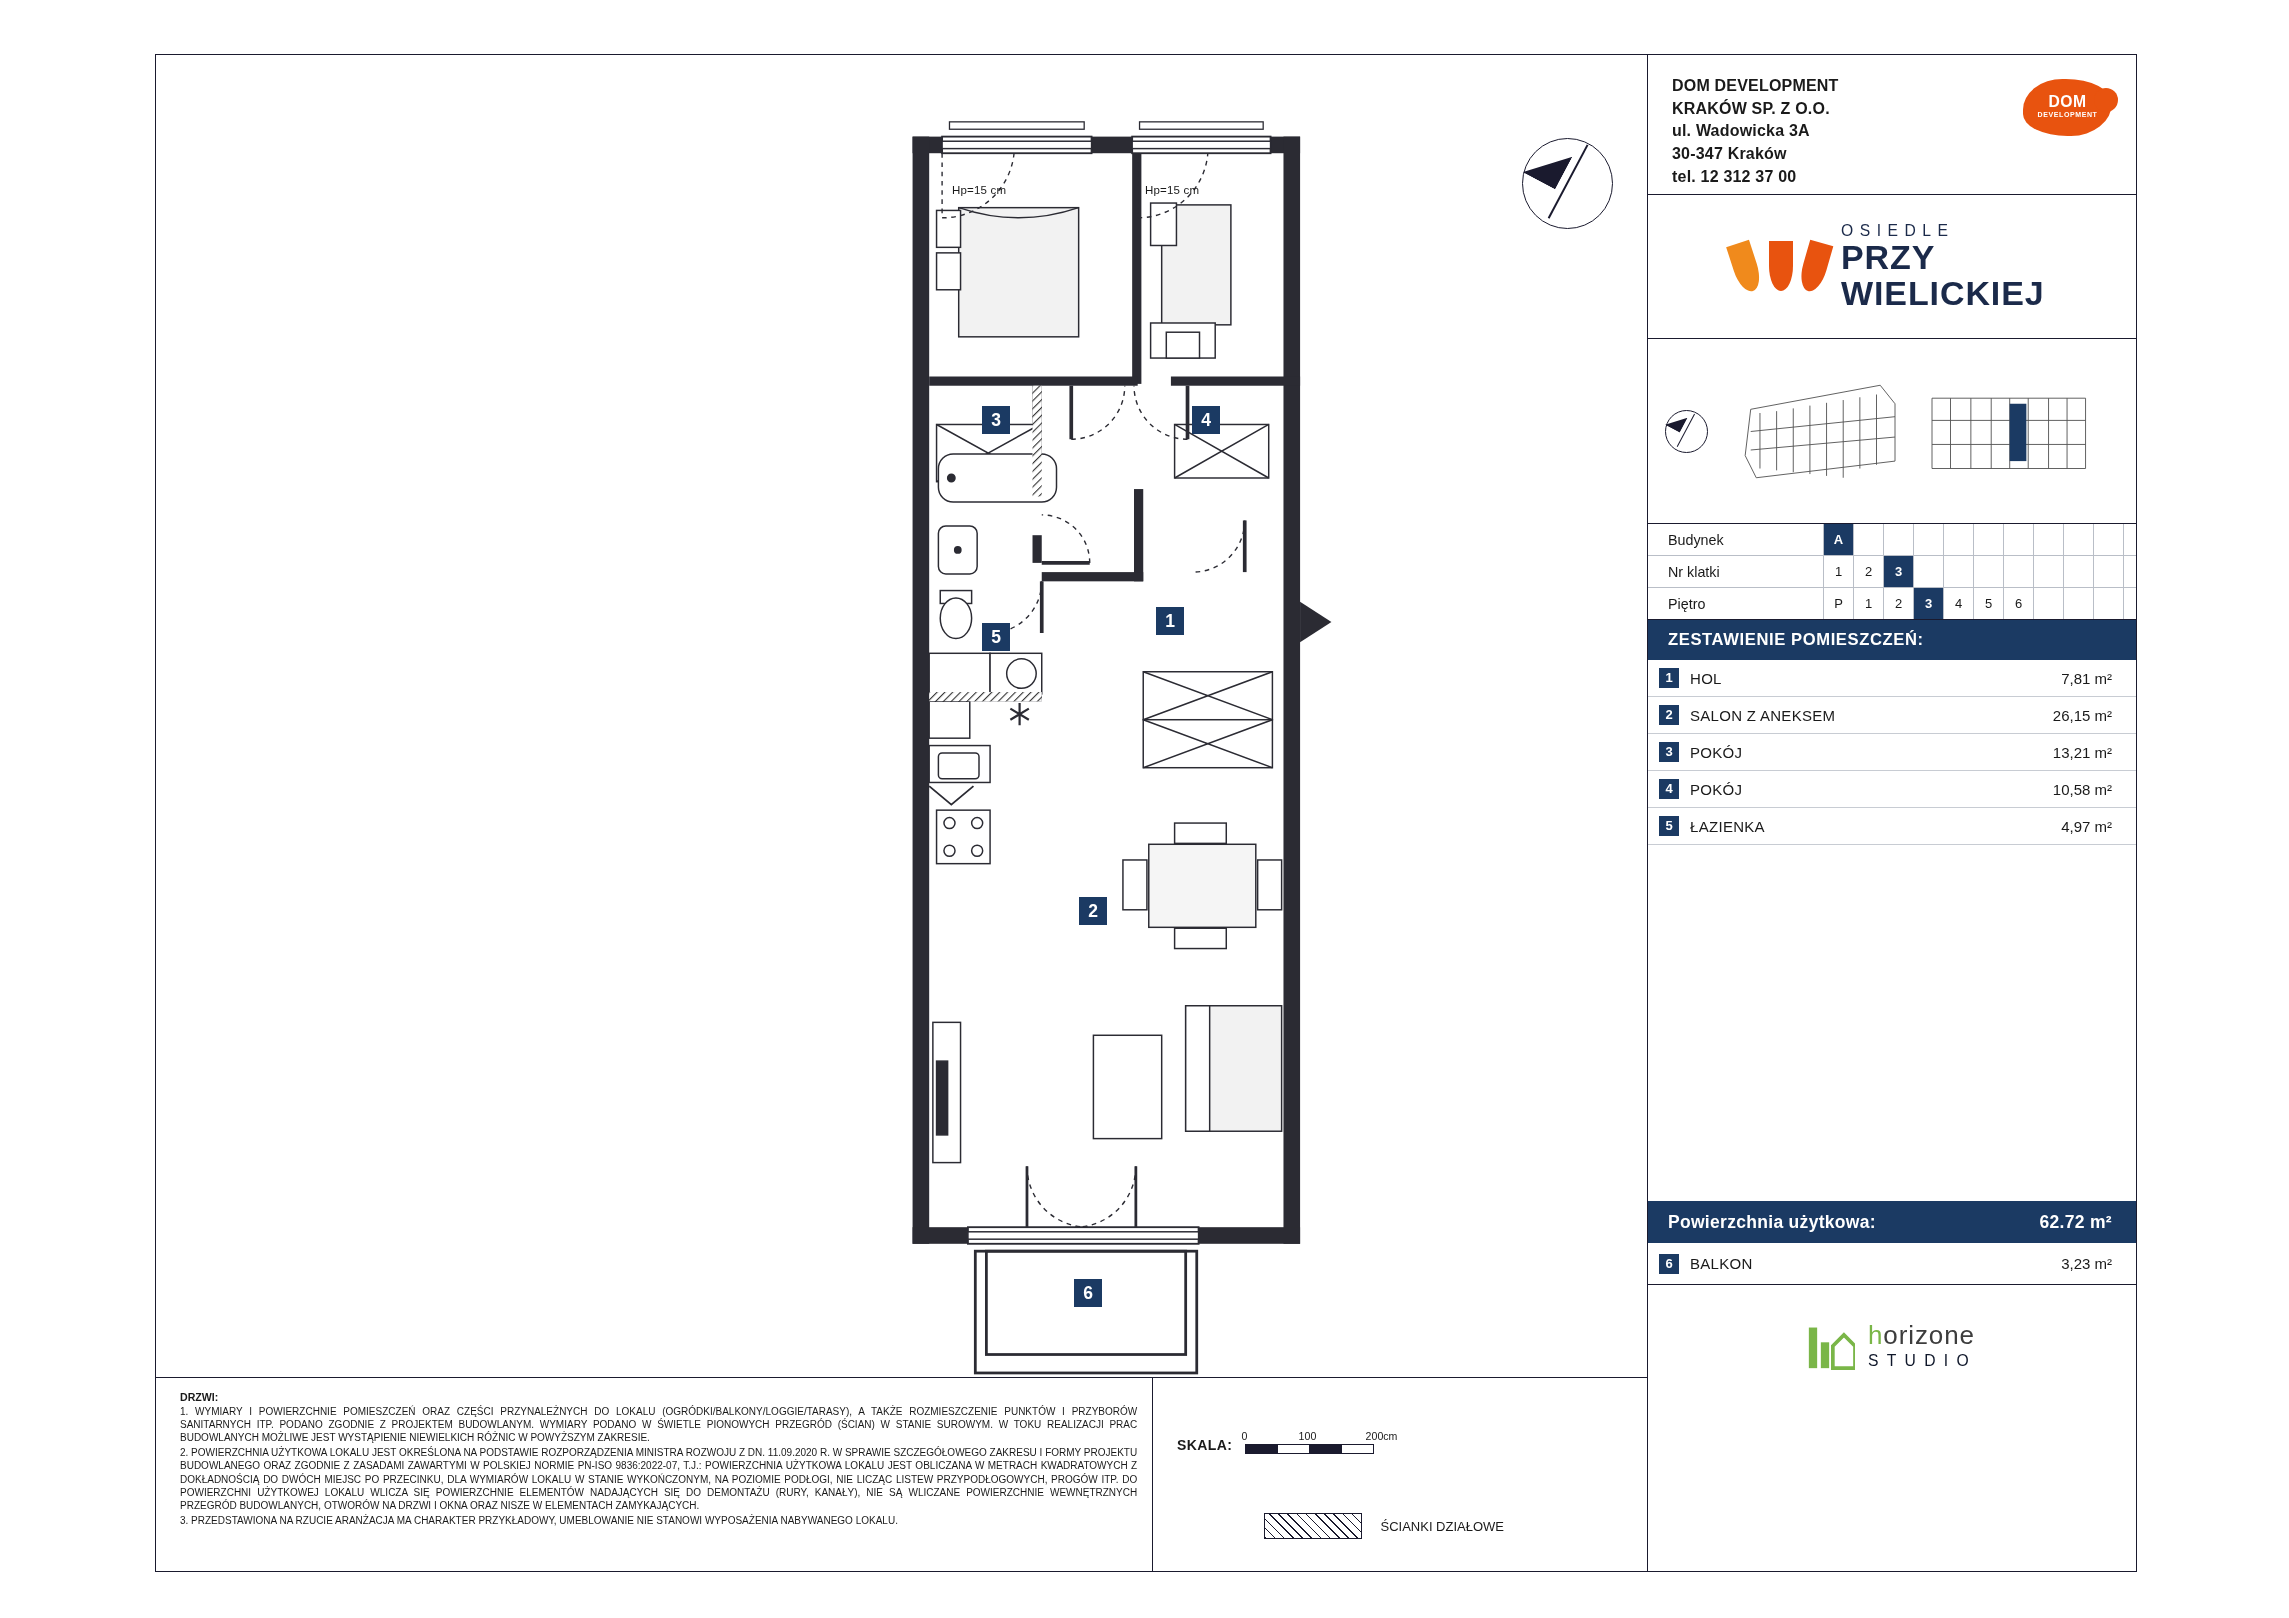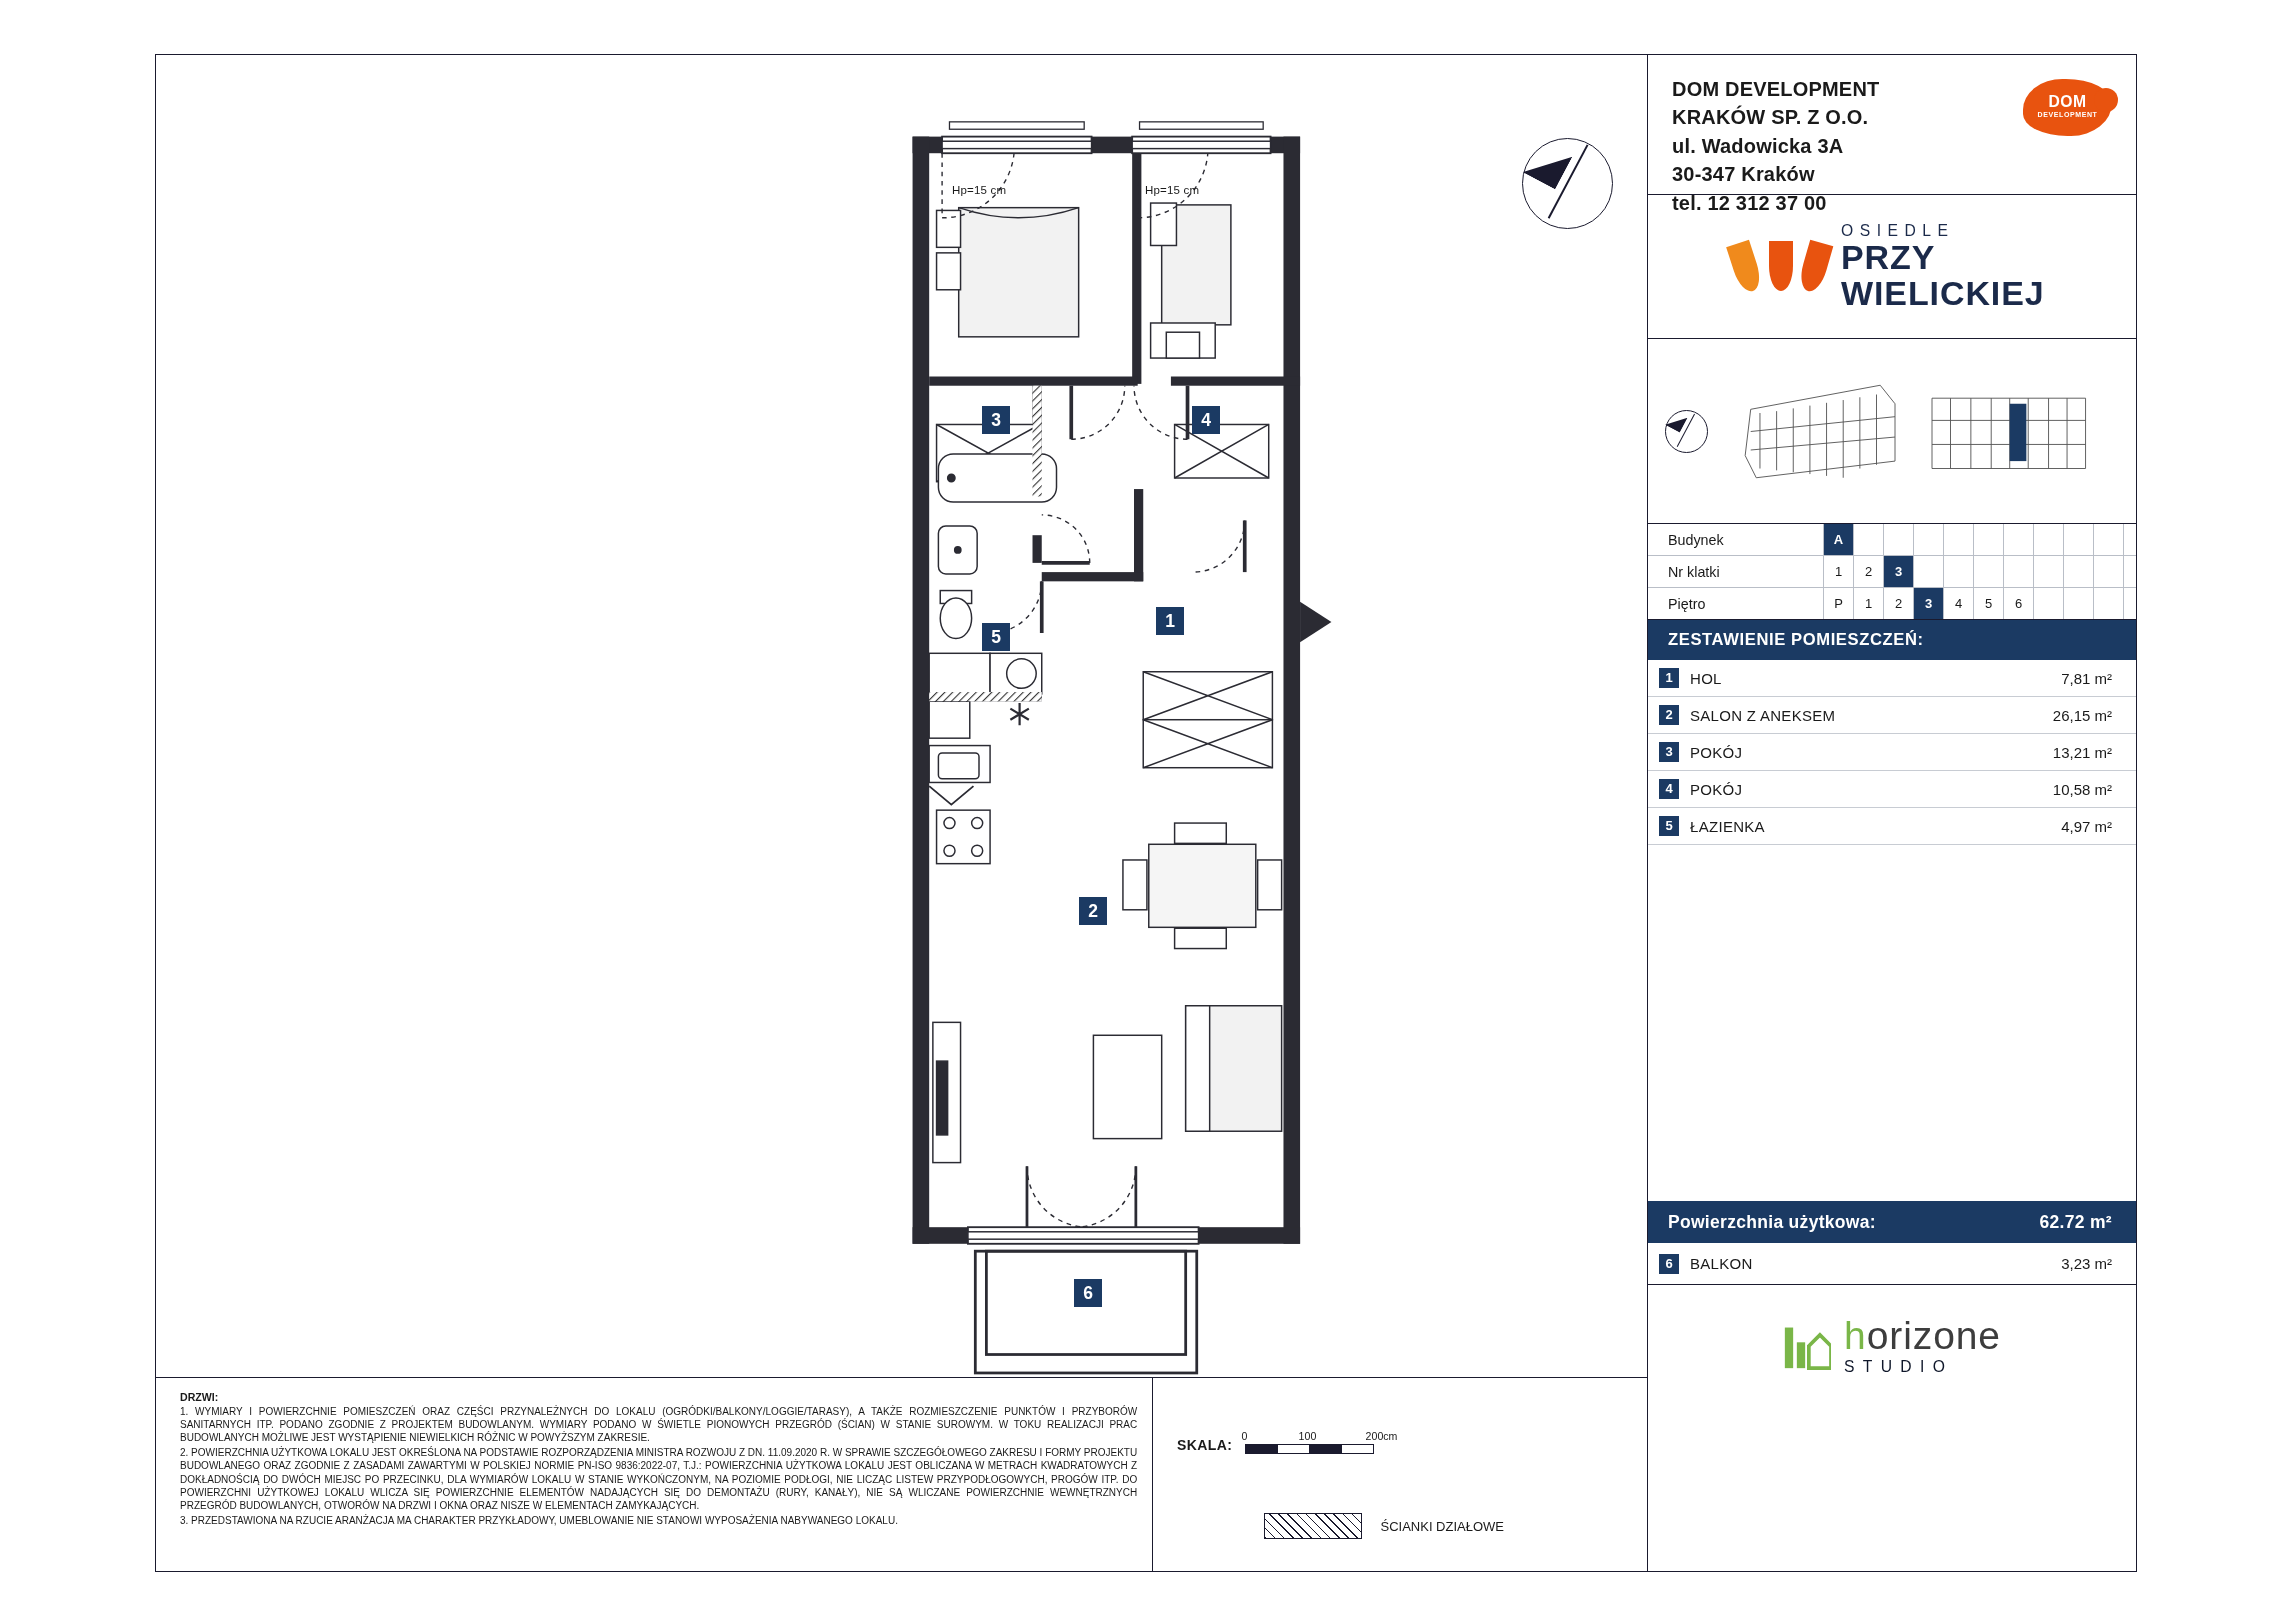--- a/index.html
+++ b/index.html
@@ -39,21 +39,21 @@
     box-sizing: border-box;
     position: relative;
   }
   .company {
     height: 140px;
     padding: 20px 18.5px 0 24px;
     display: flex;
     justify-content: space-between;
   }
   .company .txt {
-    font-size: 20px;
+    font-size: 16px;
     font-weight: bold;
     line-height: 1.42;
     letter-spacing: 0.2px;
   }
   .dom-logo {
     width: 89px;
     height: 57px;
     position: relative;
     margin-top: 3.7px;
     margin-right: 5.5px;
@@ -275,21 +275,21 @@
     justify-content: center;
     gap: 13px;
     border-bottom: none;
   }
   .hz-mark {
     width: 48px;
     height: 48px;
     position: relative;
   }
   .hz-txt .hz1 {
-    font-size: 39px;
+    font-size: 26px;
     color: #3d3d3d;
     letter-spacing: 0.9px;
     line-height: 1;
     font-weight: 400;
   }
   .hz-txt .hz1 i { font-style: normal; color: #7ab648; }
   .hz-txt .hz2 {
     font-size: 15.7px;
     color: #0f172a;
     letter-spacing: 8.3px;

